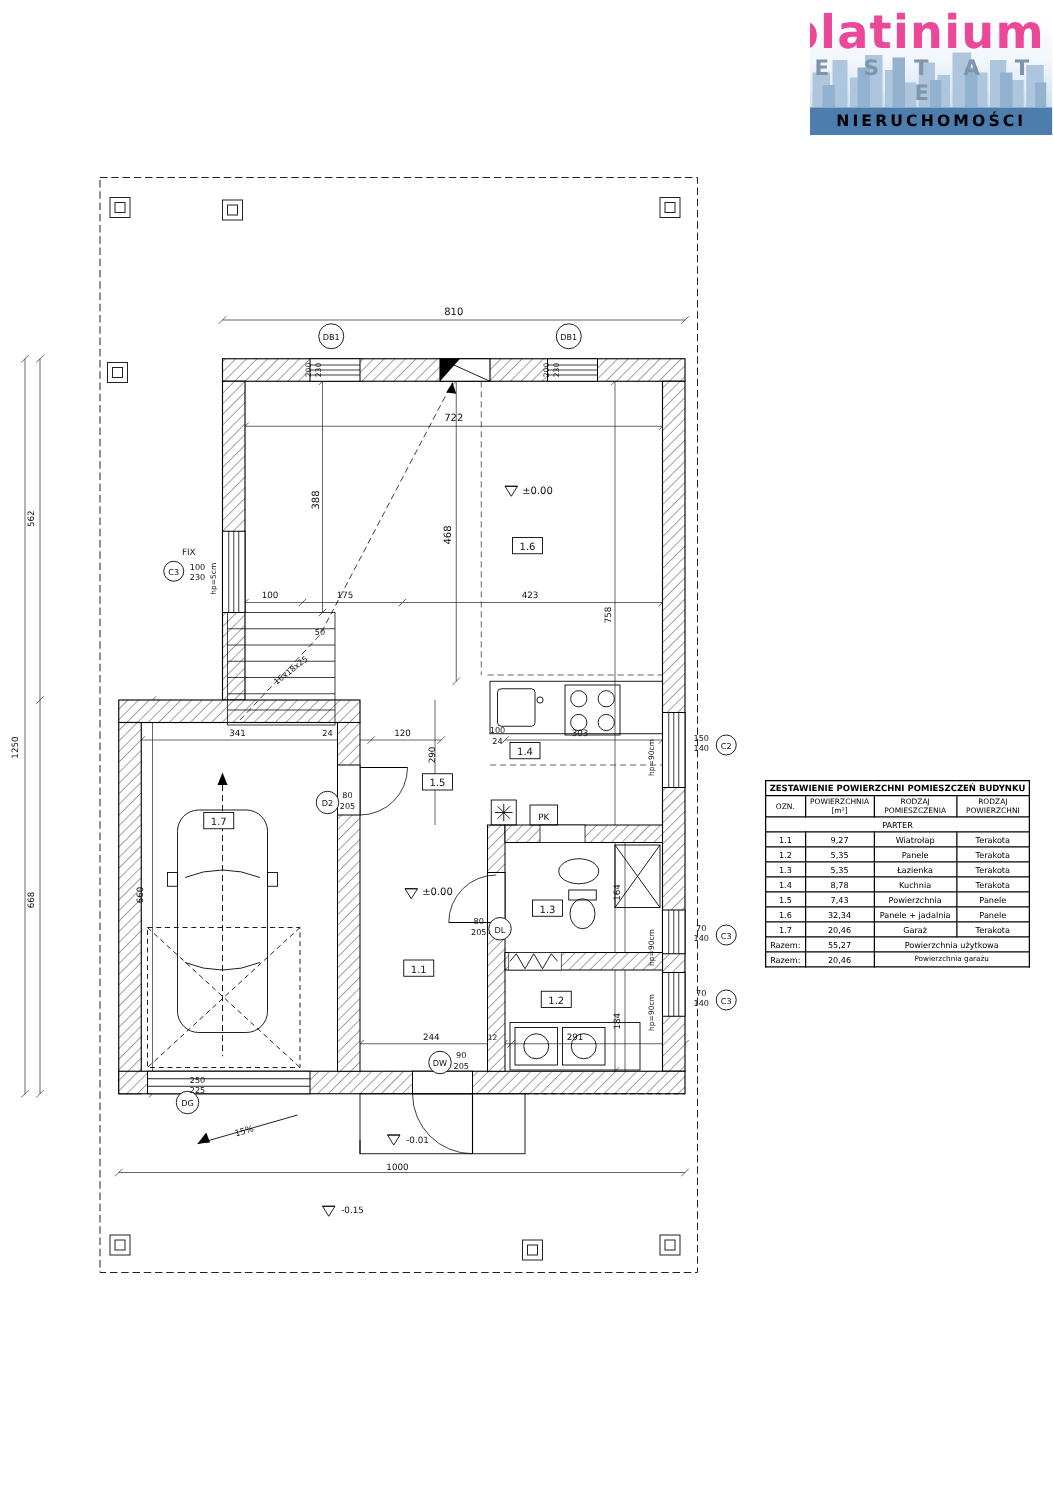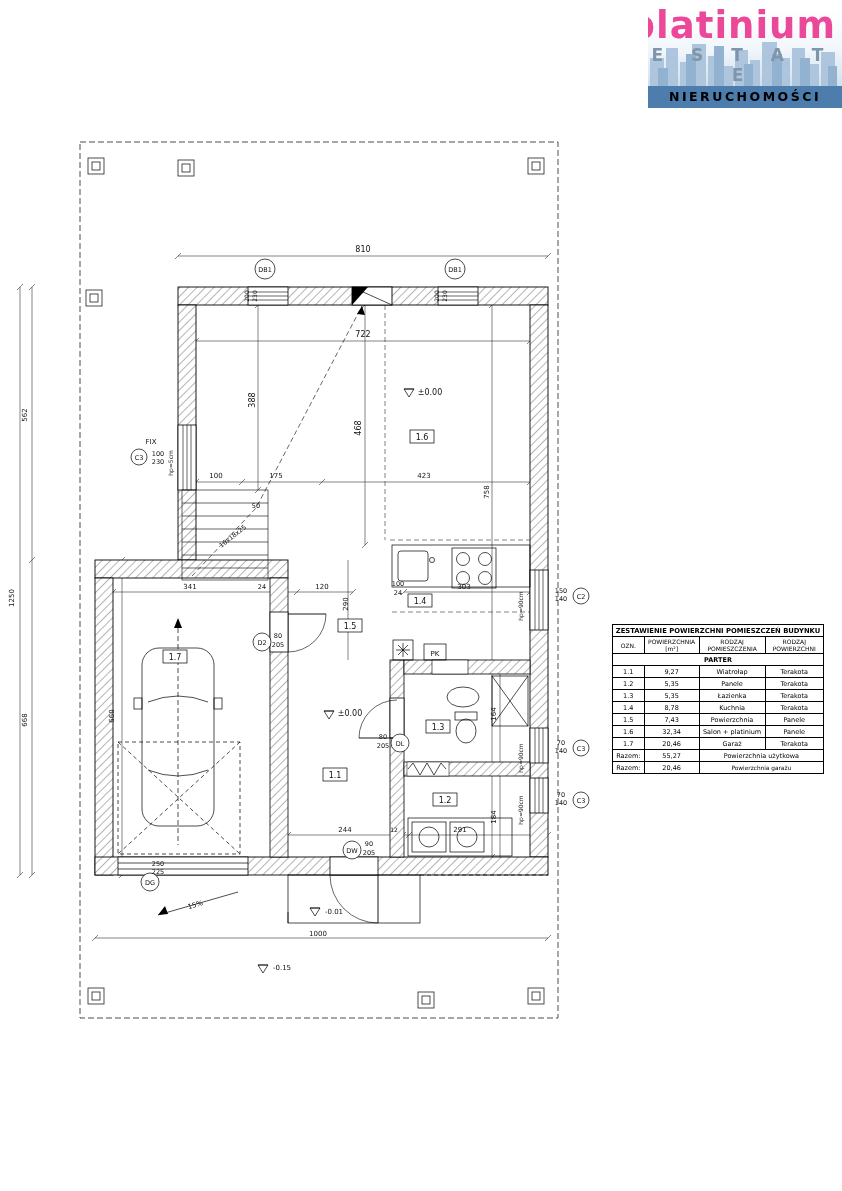--- a/index.html
+++ b/index.html
@@ -13,21 +13,21 @@
   .logo-brand{position:absolute;top:2px;right:6px;font-size:37px;font-weight:bold;letter-spacing:1px;color:#ec4899;line-height:32px;}
   .logo-estate{position:absolute;top:37px;right:4px;font-size:17px;letter-spacing:11px;color:#7f95a9;font-weight:bold;text-align:center;}
   .logo-bar{position:absolute;left:0;bottom:0;width:194px;height:22px;background:#4c7dad;color:#000000;
             font-size:12.5px;letter-spacing:2.5px;text-align:center;line-height:22px;font-weight:bold;}
 
   
   .area-table{position:absolute;left:612px;top:596px;width:212px;border-collapse:collapse;font-size:6.5px;color:#000;margin-top:28px;}
   .area-table td{border:1px solid #000;padding:1px 2px;text-align:center;vertical-align:middle;height:9px;}
   .area-table .tt{font-weight:bold;font-size:6.8px;}
   .area-table .hd{font-size:6px;}
-  .area-table .sec{font-weight:bold;}
+  .area-table .sec{font-weight:normal;}
   .area-table .rz{font-weight:normal;}
   .area-table .small{font-size:5.8px;}
 
   svg text{fill:#111;}
 </style>
 </head>
 <body>
 
 <div id="page">
 
@@ -470,21 +470,21 @@
       </tr>
       <tr>
         <td>1.5</td>
         <td>7,43</td>
         <td>Powierzchnia</td>
         <td>Panele</td>
       </tr>
       <tr>
         <td>1.6</td>
         <td>32,34</td>
-        <td>Salon + platinium</td>
+        <td>Panele + jadalnia</td>
         <td>Panele</td>
       </tr>
       <tr>
         <td>1.7</td>
         <td>20,46</td>
         <td>Garaż</td>
         <td>Terakota</td>
       </tr>
       <tr>
         <td class="rz">Razem:</td>

